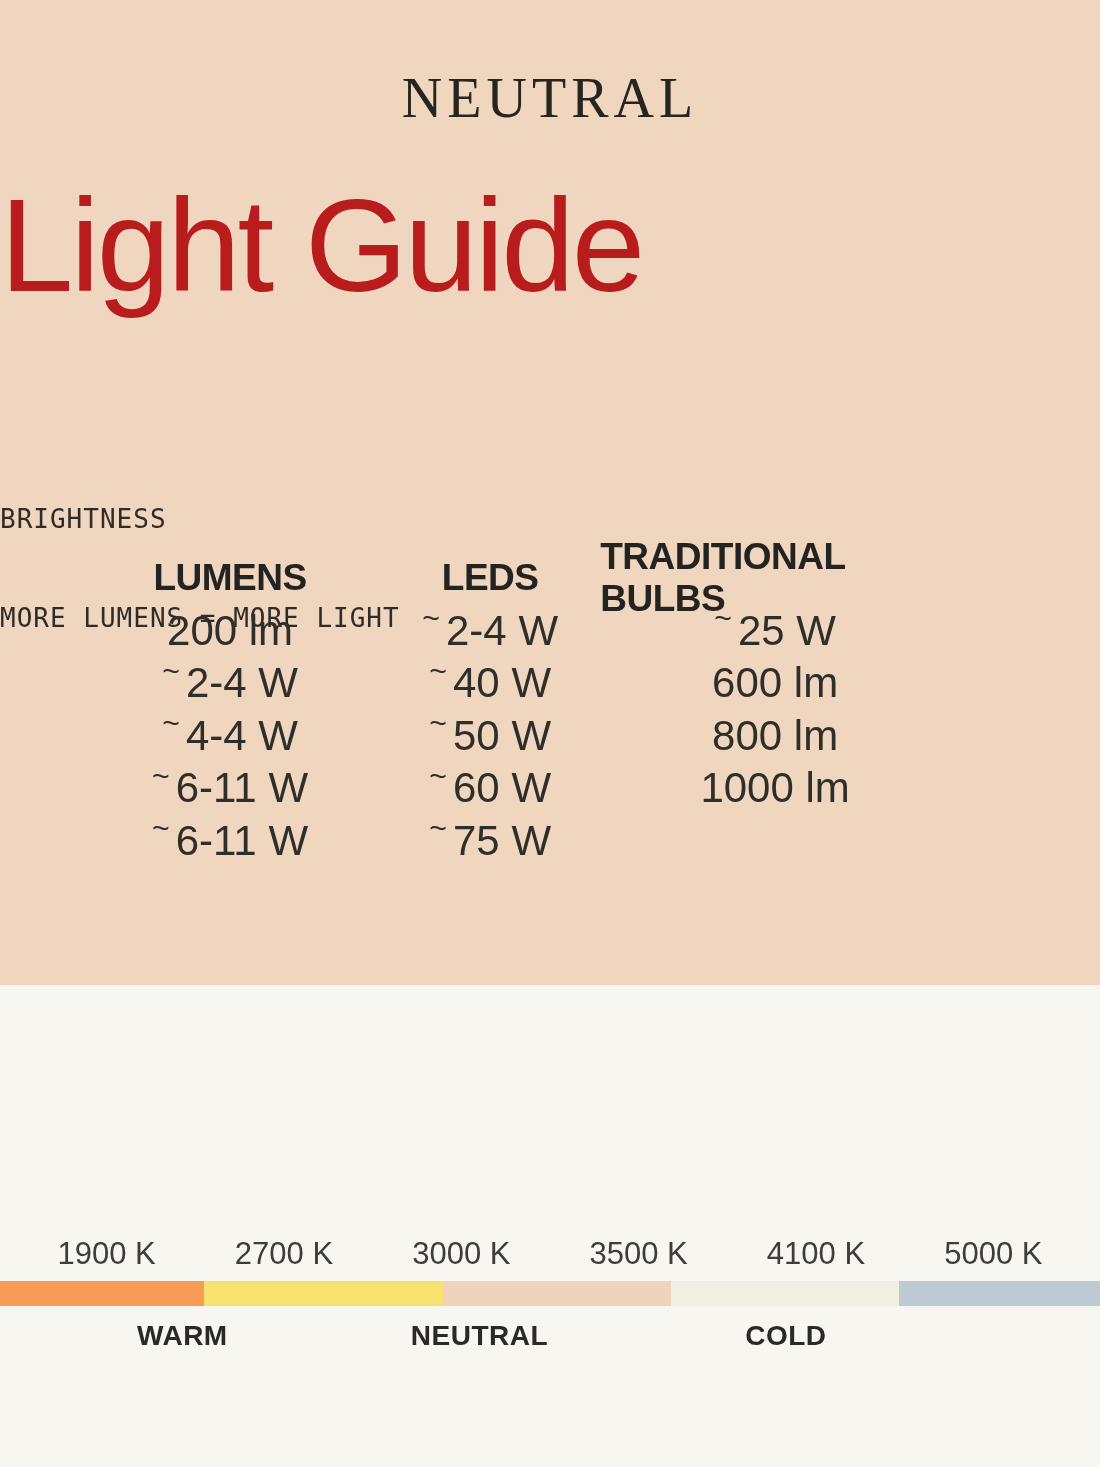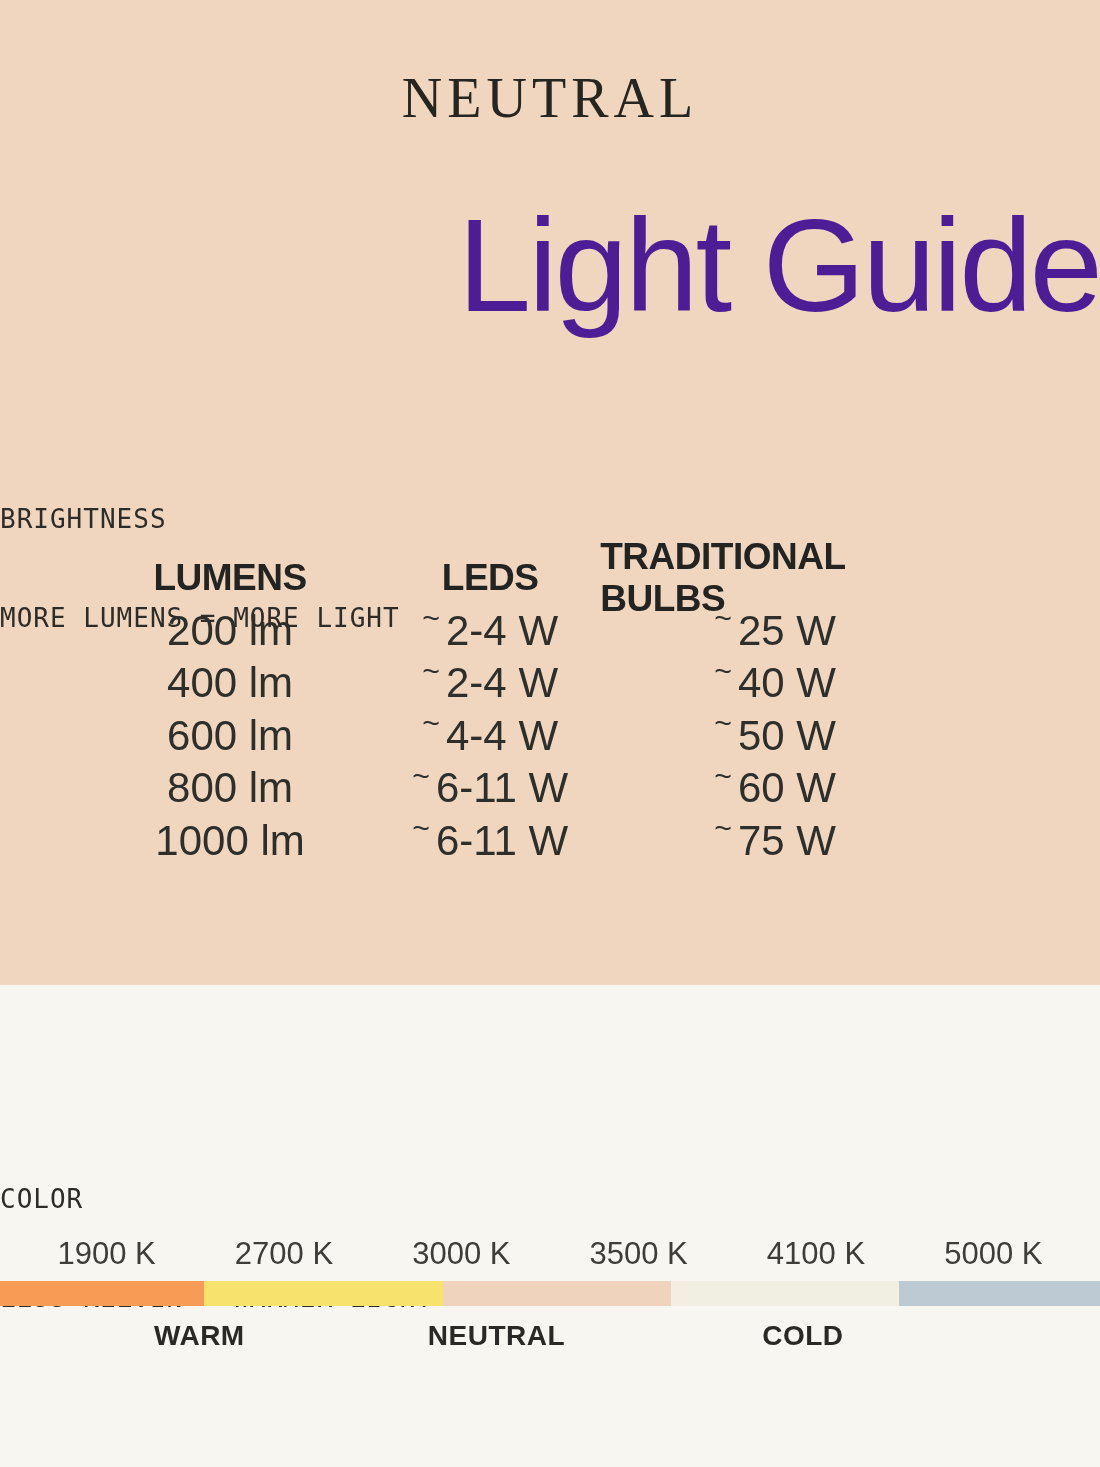--- a/index.html
+++ b/index.html
@@ -23,25 +23,25 @@
 
   .brand{
     position:absolute;top:66px;left:0;width:100%;
     text-align:center;
     font-family:"Liberation Serif",serif;
     font-size:56px;font-weight:500;
     letter-spacing:5px;
     color:#26251f;
   }
   .title{
-    position:absolute;top:200px;left:0;width:100%;
-    text-align:right;
+    position:absolute;top:180px;left:0;width:100%;
+    text-align:left;
     font-size:132px;font-weight:300;line-height:1.0;
     letter-spacing:-3px;
-    color:#4c1d95;
+    color:#b91c1c;
   }
 
   .caption{
     position:absolute;left:0;width:100%;
     text-align:left;
     font-family:"DejaVu Sans Mono","Liberation Mono",monospace;
     font-size:26px;line-height:33px;
     letter-spacing:1px;
     color:#2e2c28;
     white-space:pre;
@@ -79,21 +79,21 @@
     font-size:31px;color:#3d3d3a;font-weight:400;
   }
 
   .kelvin-bar{
     position:absolute;top:1281px;left:0;width:1100px;height:25px;
     display:flex;
   }
   .kelvin-bar .seg{height:100%;}
 
   .temp-labels{
-    position:absolute;top:1320px;left:0;width:940px;height:34px;margin-left:17px;
+    position:absolute;top:1320px;left:0;width:940px;height:34px;
   }
   .temp-labels .t{
     position:absolute;transform:translateX(-50%);
     font-size:28px;font-weight:600;letter-spacing:0.5px;color:#29292六;
     color:#292926;
   }
   .t-warm{left:19.4%;}
   .t-neutral{left:51%;text-align:center;}
   .t-cold{left:83.6%;}
 </style>
@@ -121,21 +121,20 @@
     <div class="cell">200 lm</div>
     <div class="cell">
         <span class="tilde">~</span>
         <span>2-4 W</span>
       </div>
     <div class="cell">
         <span class="tilde">~</span>
         <span>25 W</span>
       </div>
 
-    <div class="cell">400 lm</div>
     <div class="cell">
         <span class="tilde">~</span>
         <span>2-4 W</span>
       </div>
     <div class="cell">
         <span class="tilde">~</span>
         <span>40 W</span>
       </div>
 
     <div class="cell">600 lm</div>
@@ -162,24 +161,20 @@
     <div class="cell">
         <span class="tilde">~</span>
         <span>6-11 W</span>
       </div>
     <div class="cell">
         <span class="tilde">~</span>
         <span>75 W</span>
       </div>
   </div>
 
-  <div class="caption caption-color">
-    <div>COLOR</div>
-    <div>LESS KELVIN = WARMER LIGHT</div>
-  </div>
 
   <div class="kelvin-labels">
     <div class="k">1900 K</div>
     <div class="k">2700 K</div>
     <div class="k">3000 K</div>
     <div class="k">3500 K</div>
     <div class="k">4100 K</div>
     <div class="k">5000 K</div>
   </div>
 

